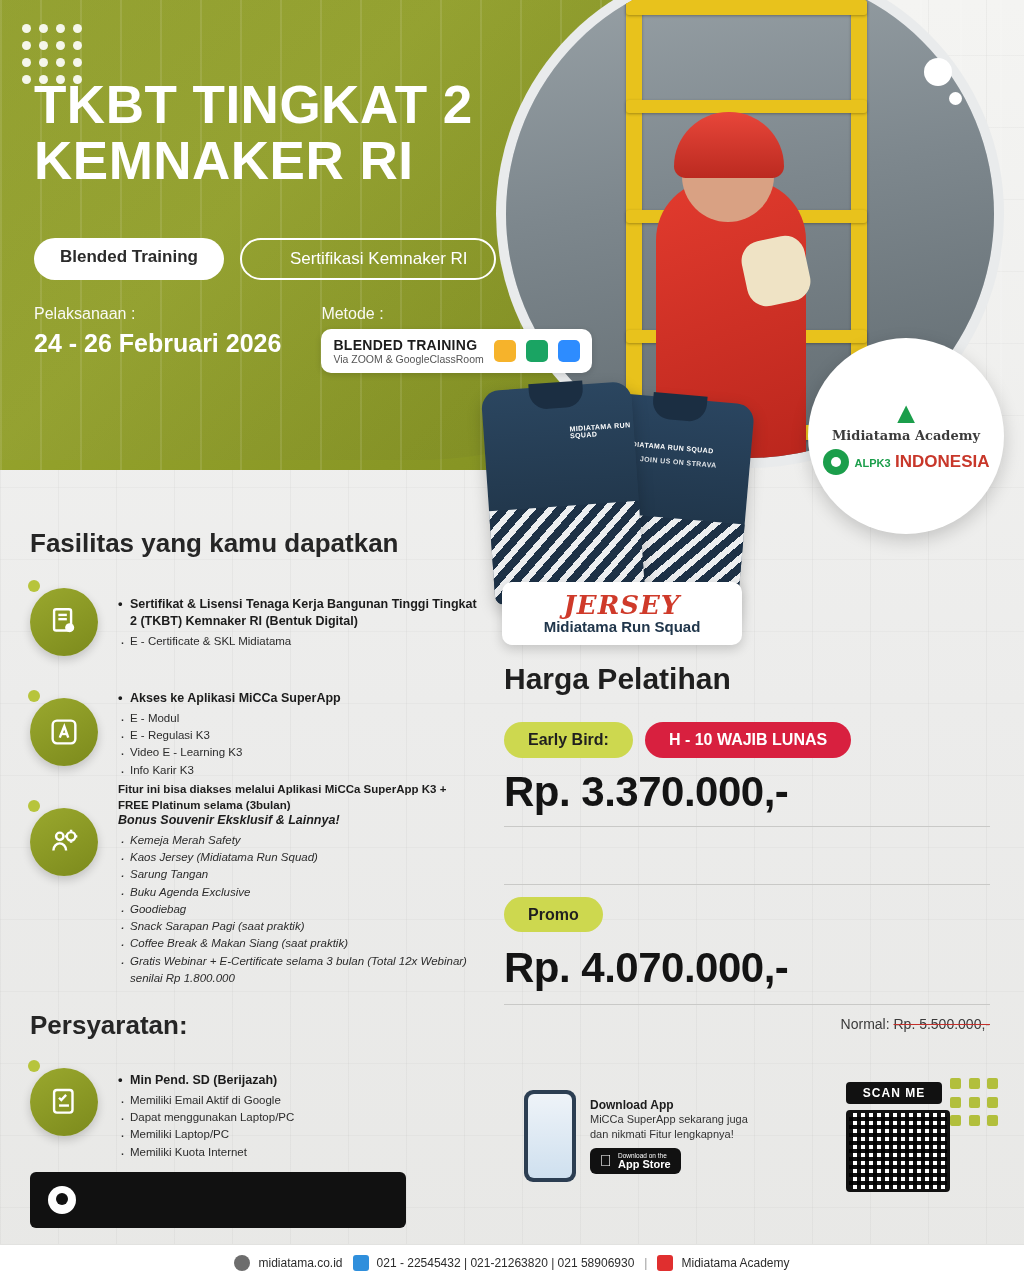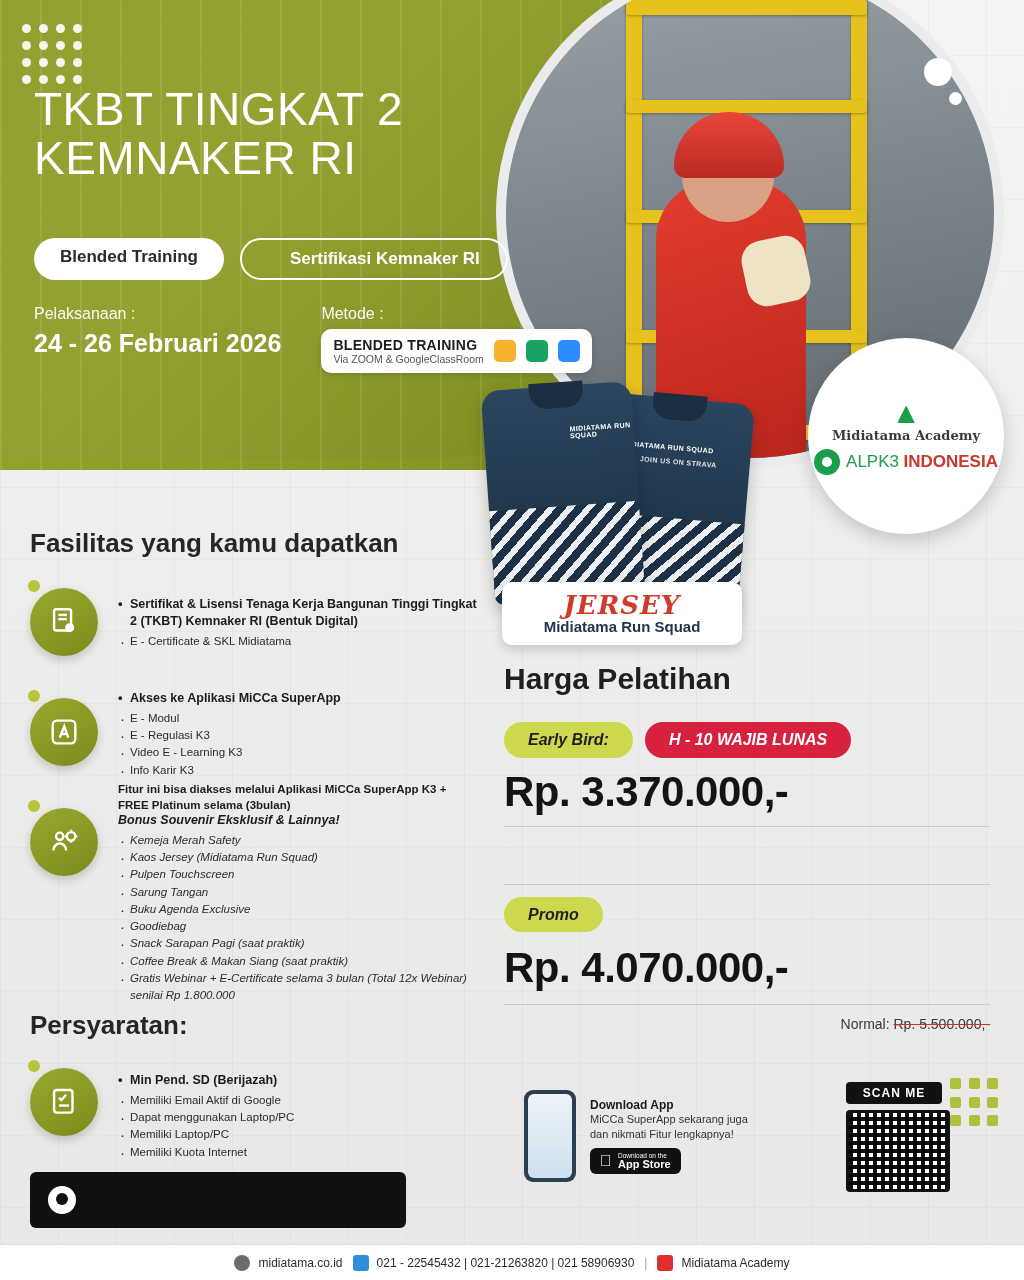--- a/index.html
+++ b/index.html
@@ -83,30 +83,30 @@
     position:absolute; left:238px; top:268px; width:64px; height:66px; border-radius:20px;
     background:#efe3c5;
     transform: rotate(-12deg);
   }
   .dot-grid {
     position:absolute; left:22px; top:24px; width:62px; height:62px;
     display:grid; grid-template-columns: repeat(4, 1fr); gap:6px;
   }
   .dot-grid i { width:9px; height:9px; border-radius:50%; background:#ffffff; opacity:.9; display:block; }
   .header h1 {
-    position:absolute; left:34px; top:85px; width:600px;
-    font-size: 46px; line-height: 1.06; font-weight: 400; color:#ffffff;
+    position:absolute; left:34px; top:77px; width:600px;
+    font-size: 53px; line-height: 1.06; font-weight: 700; color:#ffffff;
     letter-spacing: .5px;
   }
   .pill-row { position:absolute; left:34px; top:238px; display:flex; gap:16px; }
   .pill {
     padding: 9px 26px; border-radius: 22px; font-size: 17px; font-weight:700;
     background:#ffffff; color:#2b2b2b;
   }
-  .pill.outline { background: transparent; border:2px solid #ffffff; color:#ffffff; font-weight:700;padding-left:48px; }
+  .pill.outline { background: transparent; border:2px solid #ffffff; color:#ffffff; font-weight:400;padding-left:48px; }
   .meta-row { position:absolute; left:34px; top:305px; display:flex; gap:40px; align-items:flex-start; }
   .meta-label { font-size:16px; color:#ffffff; opacity:.95; margin-bottom:6px; }
   .meta-date { font-size:25px; font-weight:700; color:#ffffff; }
   .method-box {
     background:#ffffff; border-radius:10px; padding:8px 12px; display:flex; align-items:center; gap:10px;
     box-shadow:0 2px 6px rgba(0,0,0,.15);
   }
   .method-text .t1 { font-size:14px; font-weight:700; color:#1c1c1c; letter-spacing:.3px; }
   .method-text .t2 { font-size:10.5px; color:#555; }
   .m-icon { width:22px; height:22px; border-radius:5px; display:inline-block; }
@@ -156,21 +156,21 @@
     position:absolute; right:20px; top:338px; width:196px; height:196px; border-radius:50%;
     background:#ffffff; box-shadow:0 6px 18px rgba(0,0,0,.18);
     display:flex; flex-direction:column; align-items:center; justify-content:center; gap:6px;
   }
   .logo-mid { text-align:center; }
   .logo-mid .mark { font-size:30px; color:#1b9e4b; font-weight:700; line-height:1; }
   .logo-mid .nm { font-size:13px; font-weight:700; color:#3b3b3b; font-family:"DejaVu Serif",serif;}
   .logo-alp { display:flex; align-items:center; gap:6px; }
   .logo-alp .gear { width:26px; height:26px; border-radius:50%; background:#1b9e4b; position:relative; }
   .logo-alp .gear::after{ content:""; position:absolute; inset:8px; background:#fff; border-radius:50%;}
-  .logo-alp .txt .a1 { font-size:17px; font-weight:400; color:#1b9e4b; line-height:.95;}
+  .logo-alp .txt .a1 { font-size:11px; font-weight:700; color:#1b9e4b; line-height:.95;}
   .logo-alp .txt .a2 { font-size:17px; font-weight:700; color:#c8372a; line-height:.95;}
 
   
   .sec-title { position:absolute; font-size:26px; font-weight:700; color:#262626; }
   .fac-title { left:30px; top:528px; }
   .req-title { left:30px; top:1010px; }
 
   .bullet-badge {
     position:absolute; width:68px; height:68px; border-radius:50%;
     background: linear-gradient(150deg,#9aa82e,#7c8a1c);
@@ -190,21 +190,20 @@
   .blk .note { font-size:11.5px; font-weight:700; color:#1c1c1c; line-height:1.4; margin-top:2px; }
   .blk .h-bullet { position:relative; padding-left:12px; }
   .blk .h-bullet::before { content:"•"; position:absolute; left:0; top:-1px; font-size:13px; }
 
   
   .price-title { position:absolute; left:504px; top:662px; font-size:30px; font-weight:700; color:#1f1f1f; }
   .tag-row { position:absolute; left:504px; top:722px; display:flex; gap:12px; align-items:center; }
   .tag {
     padding:9px 24px; border-radius:20px; font-size:16px; font-weight:700; color:#1f1f1f;
     background:#cdd84f;
-    font-style:italic;
   }
   .tag.red { background:#d8203f; color:#fff; }
   .price-main {
     position:absolute; left:504px; top:768px; font-size:42px; font-weight:700; color:#141414; letter-spacing:-.5px;
   }
   .rule { position:absolute; left:504px; width:486px; height:1px; background:#c9c9c7; }
   .eb-note { position:absolute; left:504px; top:846px; font-size:16px; color:#2a2a2a; }
   .promo-tag { position:absolute; left:504px; top:906px; }
   .price-promo {
     position:absolute; left:504px; top:944px; font-size:42px; font-weight:700; color:#141414; letter-spacing:-.5px;
@@ -420,21 +419,20 @@
         <path d="M4.5 18c0-3 2.2-5 4.5-5s4.5 2 4.5 5"></path>
         <circle cx="17" cy="8" r="3"></circle>
         <path d="M17 3.4v1.2M17 11.4v1.2M12.6 8h1.2M20.2 8h1.2"></path>
       </svg>
   </div>
   <div class="blk" style="top:812px;font-style:italic;">
     <h4>Bonus Souvenir Eksklusif &amp; Lainnya!</h4>
     <ul>
       <li>Kemeja Merah Safety</li>
       <li>Kaos Jersey (Midiatama Run Squad)</li>
-      <li>Pulpen Touchscreen</li>
       <li>Sarung Tangan</li>
       <li>Buku Agenda Exclusive</li>
       <li>Goodiebag</li>
       <li>Snack Sarapan Pagi (saat praktik)</li>
       <li>Coffee Break &amp; Makan Siang (saat praktik)</li>
       <li>Gratis Webinar + E-Certificate selama 3 bulan (Total 12x Webinar) senilai Rp 1.800.000</li>
     </ul>
   </div>
 
   <div class="sec-title req-title">Persyaratan:</div>

